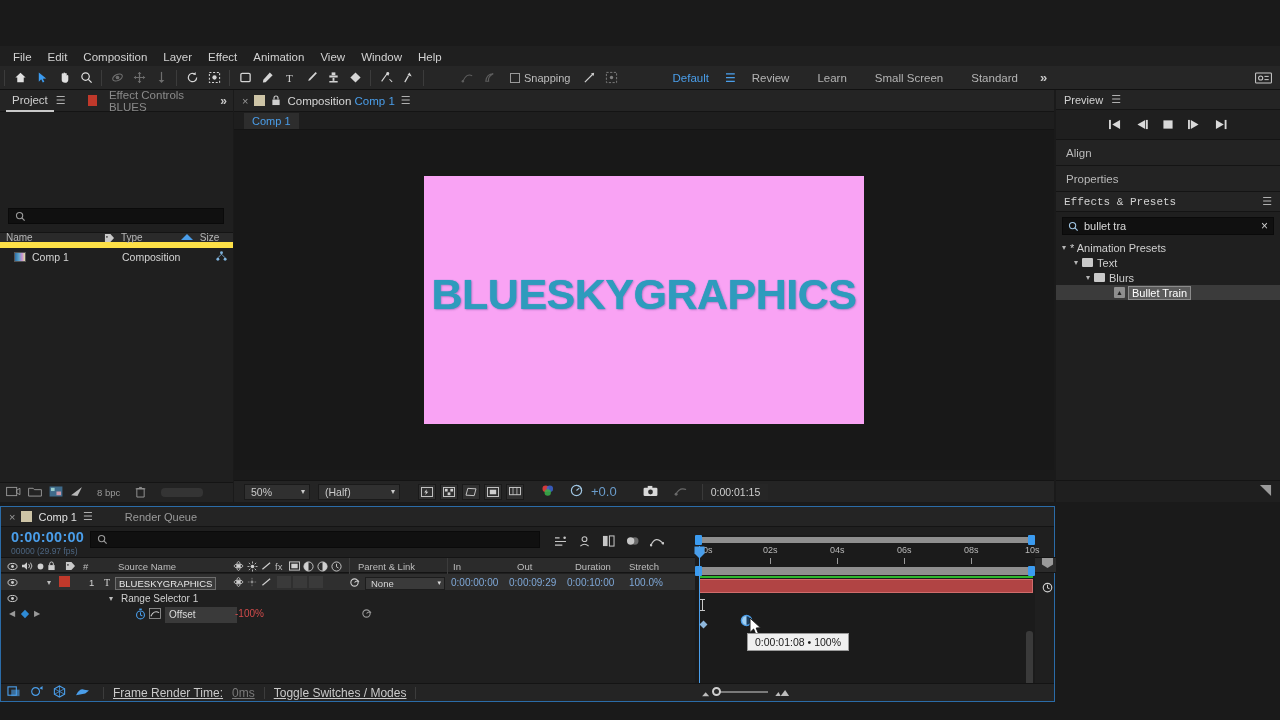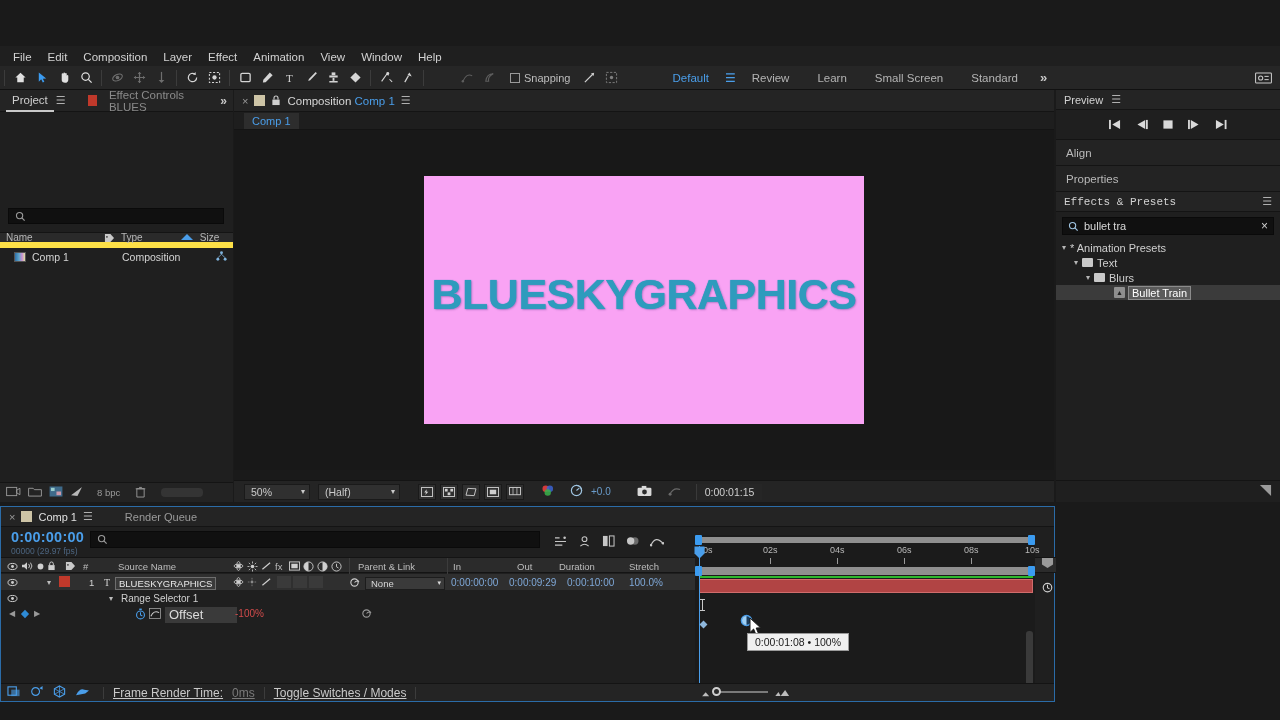--- a/index.html
+++ b/index.html
@@ -246,21 +246,21 @@
     background: #3a3a3a; border: 1px solid #1c1c1c; color: #d8d8d8; font-size: 9.5px;
     height: 13px; width: 80px; display: flex; align-items: center;
     justify-content: space-between; padding: 0 3px 0 5px;
   }
   .sub-row {
     position: absolute; left: 0; width: 694px; height: 15px;
     font-size: 10px; color: #d0d0d0; background: #1f1f1f;
   }
   .sub-row .cell { position: absolute; top: 0; height: 15px; display: flex; align-items: center; }
   .valbox {
-    background: #3a3a3a; color: #dcdcdc; font-size: 13px; width: 72px; height: 16px;
+    background: #3a3a3a; color: #dcdcdc; font-size: 10px; width: 72px; height: 16px;
     display: flex; align-items: center; padding-left: 4px;
   }
   .orange { color: #d14b4b; }
   .blueval { color: #7fa8d8; }
 
   
   .tl-graph { position: absolute; left: 694px; top: 28px; width: 340px; height: 166px; background: #1b1b1b; }
   .tl-workbar {
     position: absolute; left: 0; top: 0; width: 340px; height: 10px; background: #1b1b1b;
   }
@@ -659,21 +659,21 @@
           </svg>
       </div>
       <div style="width:6px"></div>
       <div>
         <svg width="13" height="13" viewBox="0 0 14 14">
             <circle cx="7" cy="7" r="5.5" fill="none" stroke="#9fc4e0" stroke-width="1.3"></circle>
             <path d="M7 1.5 a5.5 5.5 0 015.5 5.5" stroke="#9fc4e0" stroke-width="1.3" fill="none"></path>
             <line x1="7" y1="7" x2="10" y2="4.5" stroke="#9fc4e0" stroke-width="1.2"></line>
           </svg>
       </div>
-      <div style="color:#6a9ccb;font-size:10px;margin-left:4px">+0.0</div>
+      <div style="color:#6a9ccb;font-size:13px;margin-left:4px">+0.0</div>
       <div style="width:18px"></div>
       <div>
         <svg width="15" height="12" viewBox="0 0 16 13">
             <rect x="0.5" y="3" width="15" height="9" rx="1.4" fill="#d9d9d9"></rect>
             <rect x="5" y="1" width="5" height="2.4" fill="#d9d9d9"></rect>
             <circle cx="8" cy="7.6" r="2.6" fill="#2b2b2b"></circle>
           </svg>
       </div>
       <div style="width:8px"></div>
       <div>
@@ -916,21 +916,21 @@
       <div class="cell" style="left:357px">
         <span>Parent &amp; Link</span>
       </div>
       <div class="cell" style="left:446px;width:1px;background:#3c3c3c;height:16px"></div>
       <div class="cell" style="left:452px">
         <span>In</span>
       </div>
       <div class="cell" style="left:516px">
         <span>Out</span>
       </div>
-      <div class="cell" style="left:558px">
+      <div class="cell" style="left:574px">
         <span>Duration</span>
       </div>
       <div class="cell" style="left:628px">
         <span>Stretch</span>
       </div>
     </div>
 
     <div class="tl-layerrow">
       <div class="cell" style="left:6px">
         <svg width="11" height="9" viewBox="0 0 12 10">

